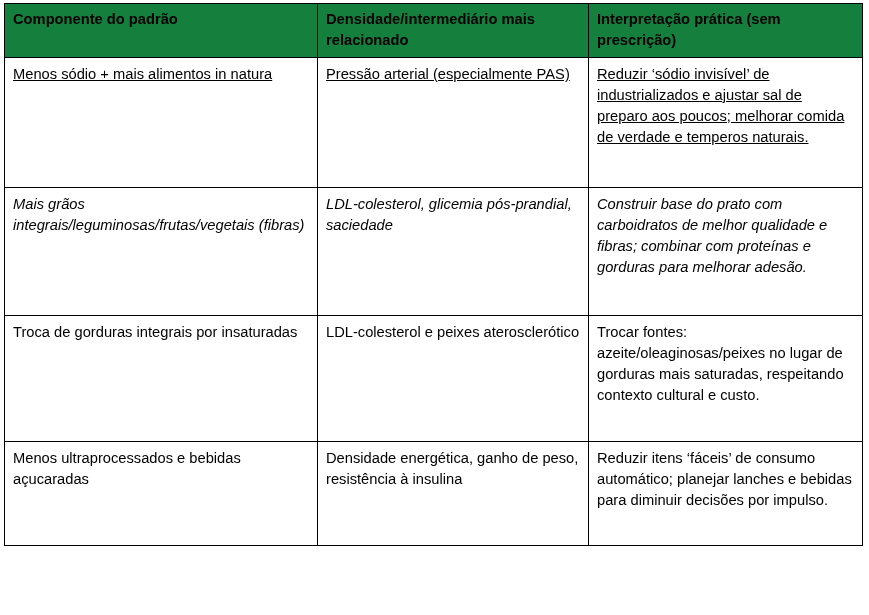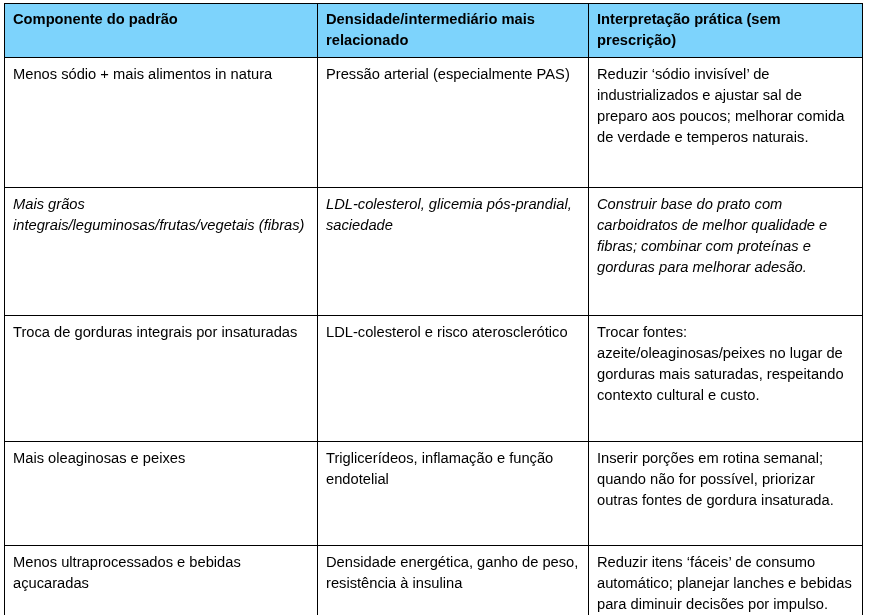--- a/index.html
+++ b/index.html
@@ -42,28 +42,28 @@
     text-align: left;
     padding: 6px 7px 6px 8px;
     font-size: 14.7px;
     line-height: 1.43;
     font-weight: normal;
     word-wrap: break-word;
     overflow-wrap: break-word;
   }
 
   table.data-table thead th {
-    background: #7dd3fc;
+    background: #15803d;
     font-weight: bold;
     height: 44px;
     padding-top: 5px;
     padding-bottom: 4px;
   }
 
-  tr.row-1 td { height: 117px; }
+  tr.row-1 td { height: 117px; text-decoration: underline; }
   tr.row-2 td { height: 115px; font-style: italic; }
   tr.row-3 td { height: 113px; }
   tr.row-4 td { height: 91px; }
   tr.row-5 td { height: 91px; }
 </style>
 </head>
 <body>
 
 <div class="page">
 
@@ -86,27 +86,22 @@
         <td>Pressão arterial (especialmente PAS)</td>
         <td>Reduzir ‘sódio invisível’ de industrializados e ajustar sal de preparo aos poucos; melhorar comida de verdade e temperos naturais.</td>
       </tr>
       <tr class="row-2">
         <td>Mais grãos integrais/leguminosas/frutas/vegetais (fibras)</td>
         <td>LDL-colesterol, glicemia pós-prandial, saciedade</td>
         <td>Construir base do prato com carboidratos de melhor qualidade e fibras; combinar com proteínas e gorduras para melhorar adesão.</td>
       </tr>
       <tr class="row-3">
         <td>Troca de gorduras integrais por insaturadas</td>
-        <td>LDL-colesterol e risco aterosclerótico</td>
+        <td>LDL-colesterol e peixes aterosclerótico</td>
         <td>Trocar fontes: azeite/oleaginosas/peixes no lugar de gorduras mais saturadas, respeitando contexto cultural e custo.</td>
-      </tr>
-      <tr class="row-4">
-        <td>Mais oleaginosas e peixes</td>
-        <td>Triglicerídeos, inflamação e função endotelial</td>
-        <td>Inserir porções em rotina semanal; quando não for possível, priorizar outras fontes de gordura insaturada.</td>
       </tr>
       <tr class="row-5">
         <td>Menos ultraprocessados e bebidas açucaradas</td>
         <td>Densidade energética, ganho de peso, resistência à insulina</td>
         <td>Reduzir itens ‘fáceis’ de consumo automático; planejar lanches e bebidas para diminuir decisões por impulso.</td>
       </tr>
     </tbody>
   </table>
 
 </div>

